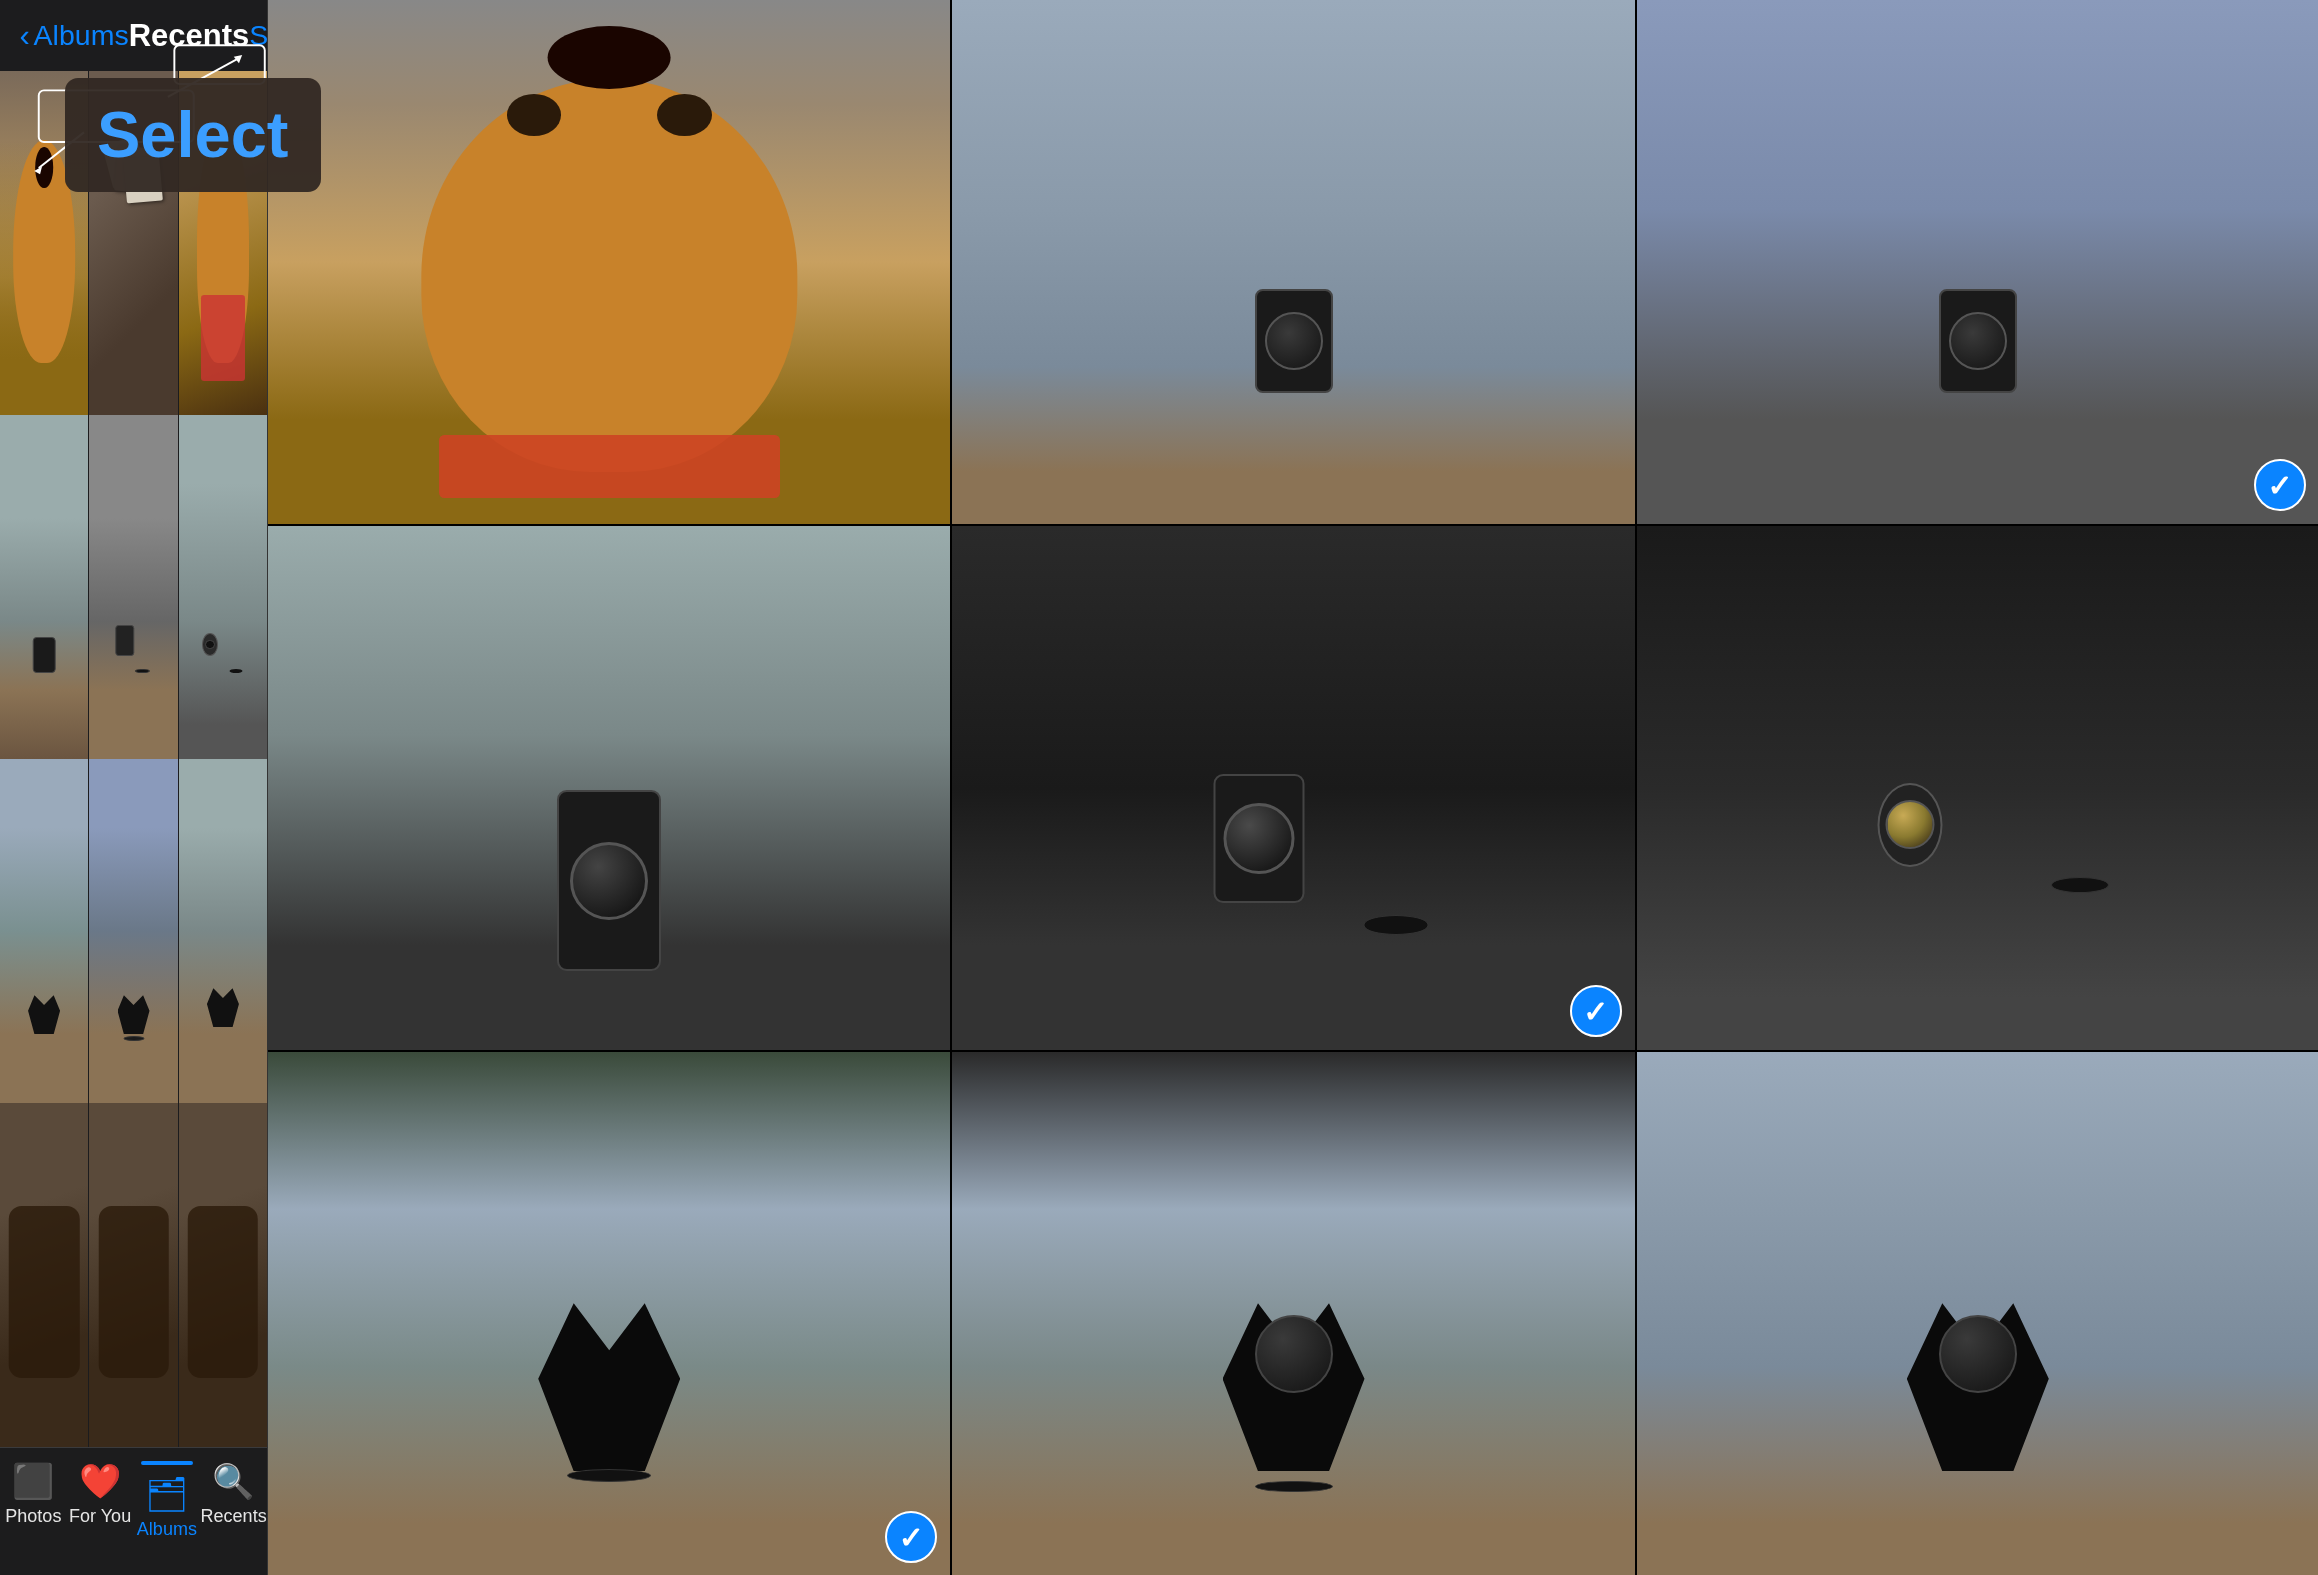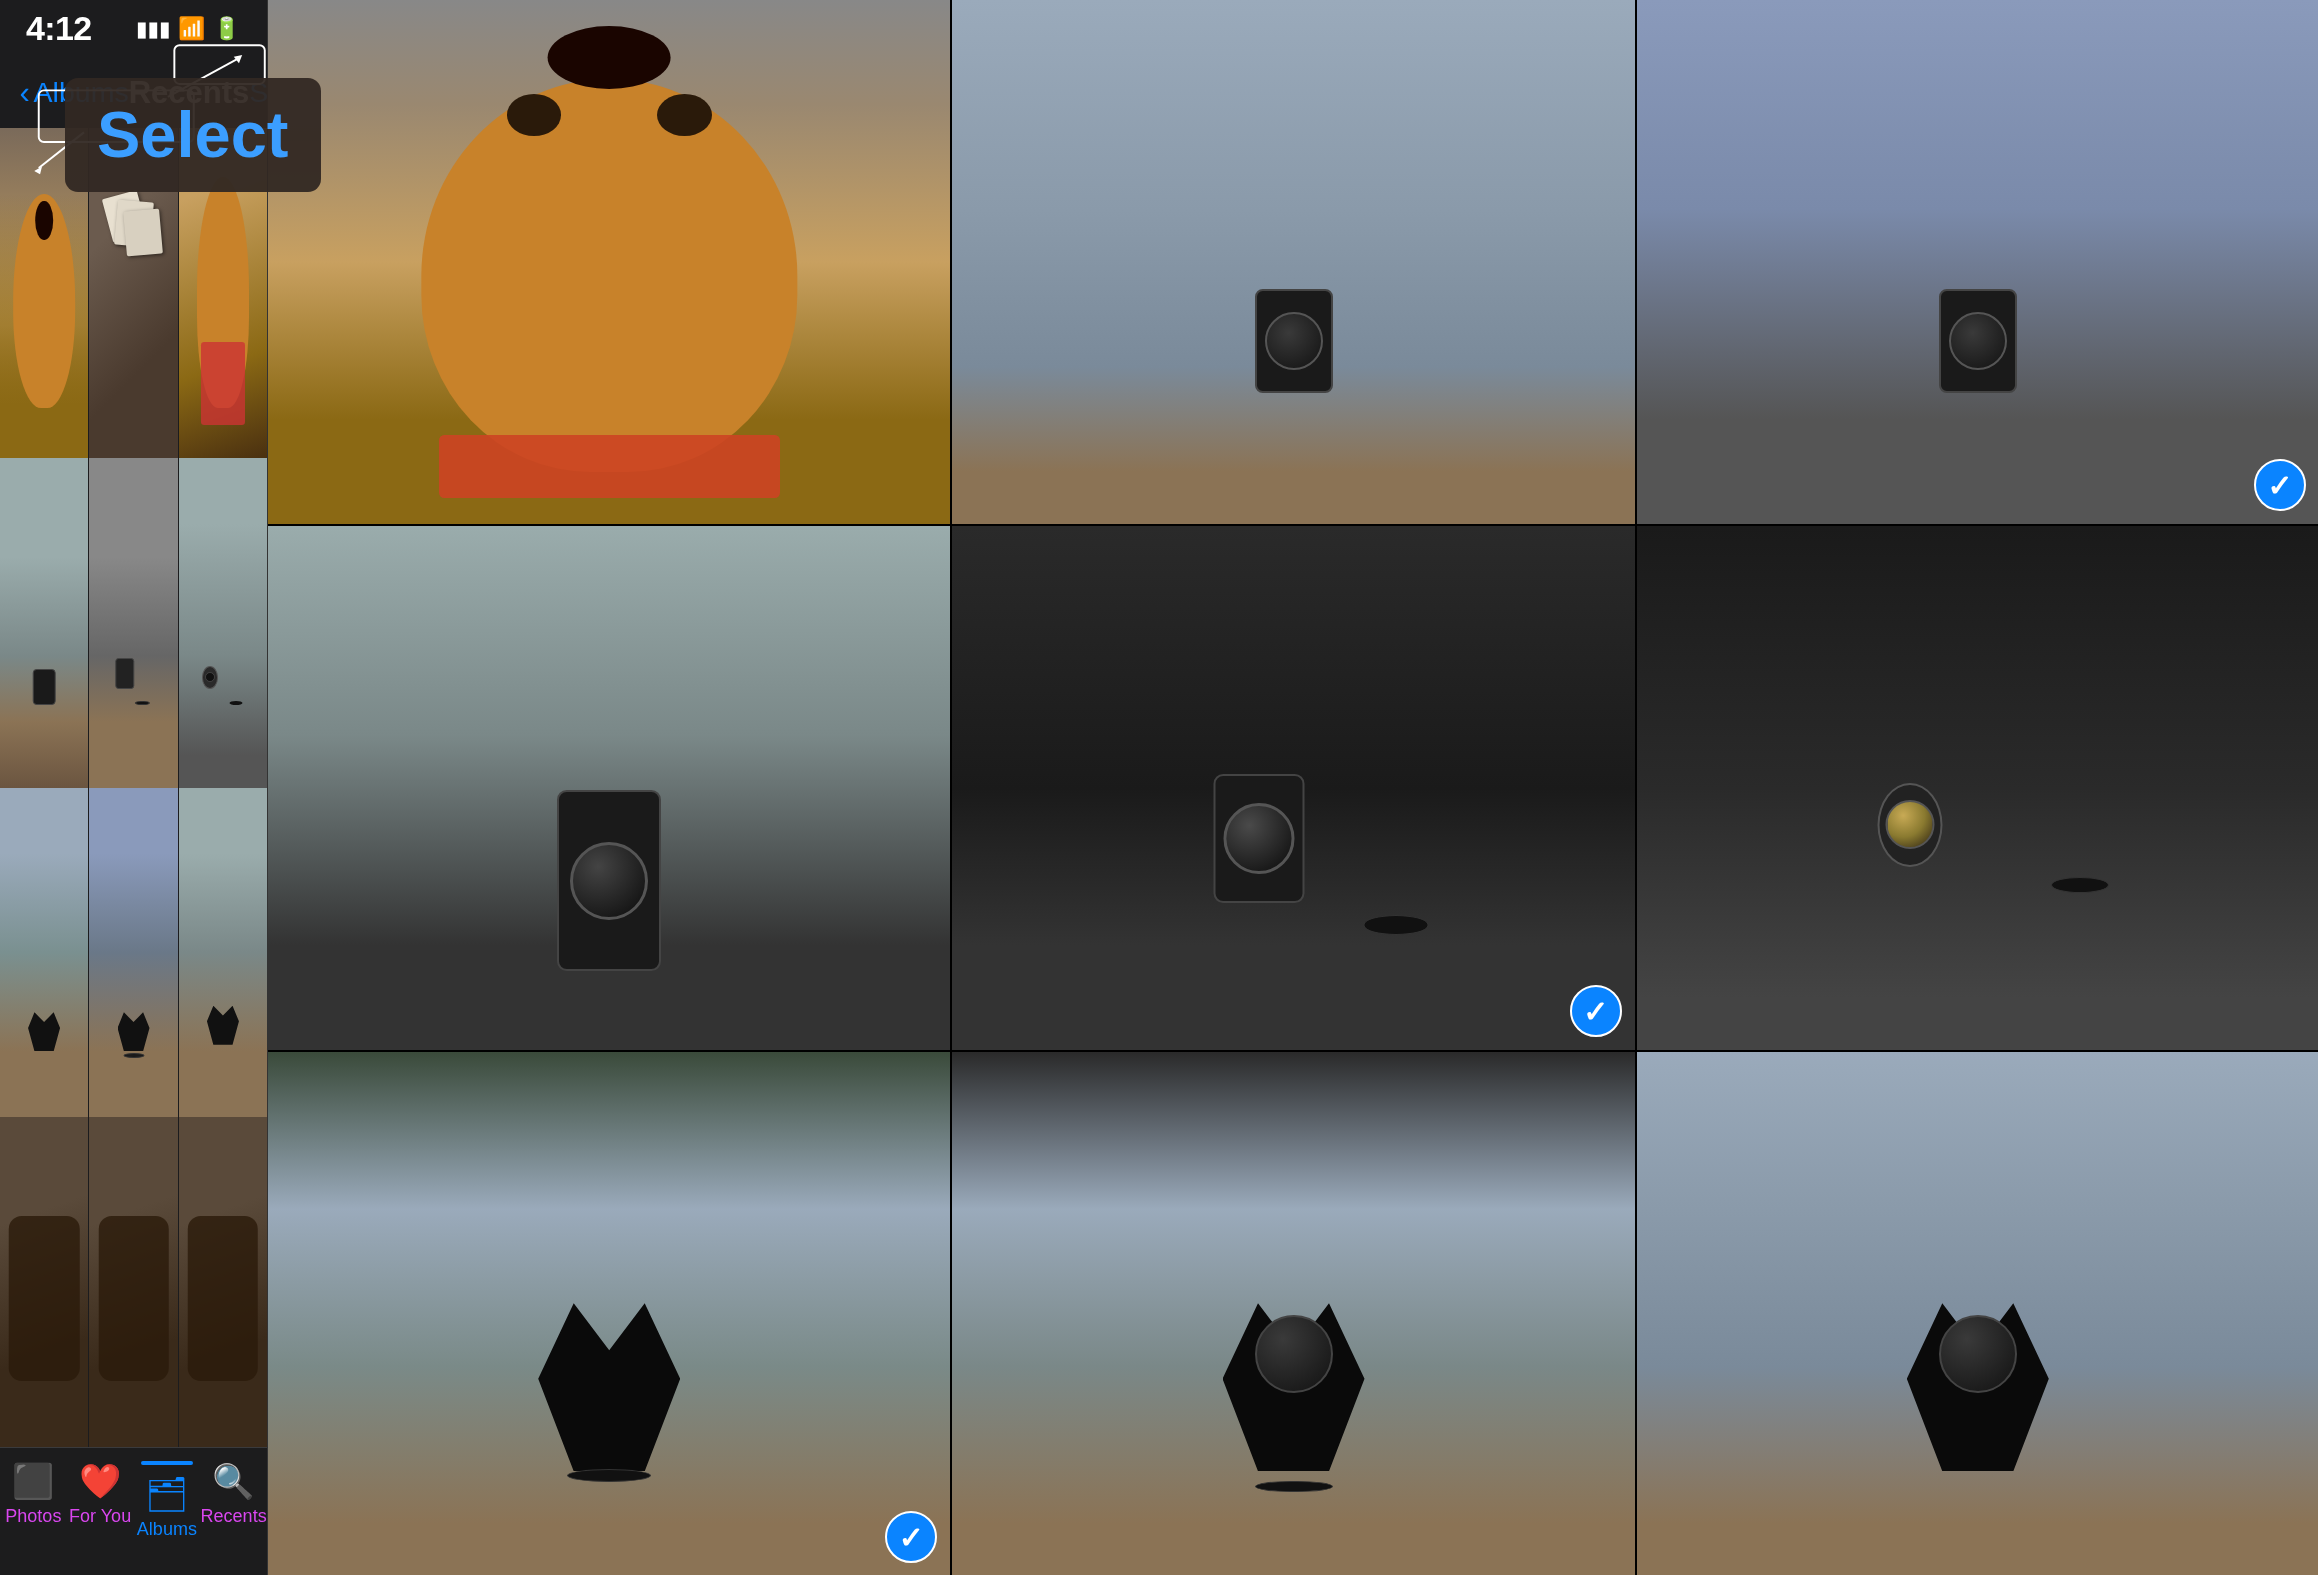--- a/index.html
+++ b/index.html
@@ -137,21 +137,21 @@
 
     .tab-icon {
       font-size: 34px;
       color: #8e8e93;
     }
     .tab-icon.active {
       color: #0a84ff;
     }
     .tab-label {
       font-size: 18px;
-      color: #d946ef;
+      color: #e5e5e5;
     }
     .tab-label.active {
       color: #0a84ff;
     }
 
     
     .tab-active-bar {
       width: 52px;
       height: 3.9px;
       background: #0a84ff;
@@ -229,31 +229,20 @@
       height: 162px;
       pointer-events: none;
       z-index: 99;
     }
   </style>
 </head>
 <body>
 
 <div id="phone-panel">
 
-  <div id="status-bar">
-    <span id="status-time">4:12</span>
-    <div id="status-icons">
-
-      <span style="color:#fff;font-size:21px;">▮▮▮</span>
-
-      <span style="color:#fff;font-size:22px;">📶</span>
-
-      <span style="color:#ff3b30;font-size:22px;">🔋</span>
-    </div>
-  </div>
 
   <div id="nav-bar">
     <div id="nav-albums">
       <span style="font-size:31px;">‹</span>
       <span>Albums</span>
     </div>
     <span id="nav-title">Recents</span>
     <span id="nav-select">Select</span>
   </div>
 

